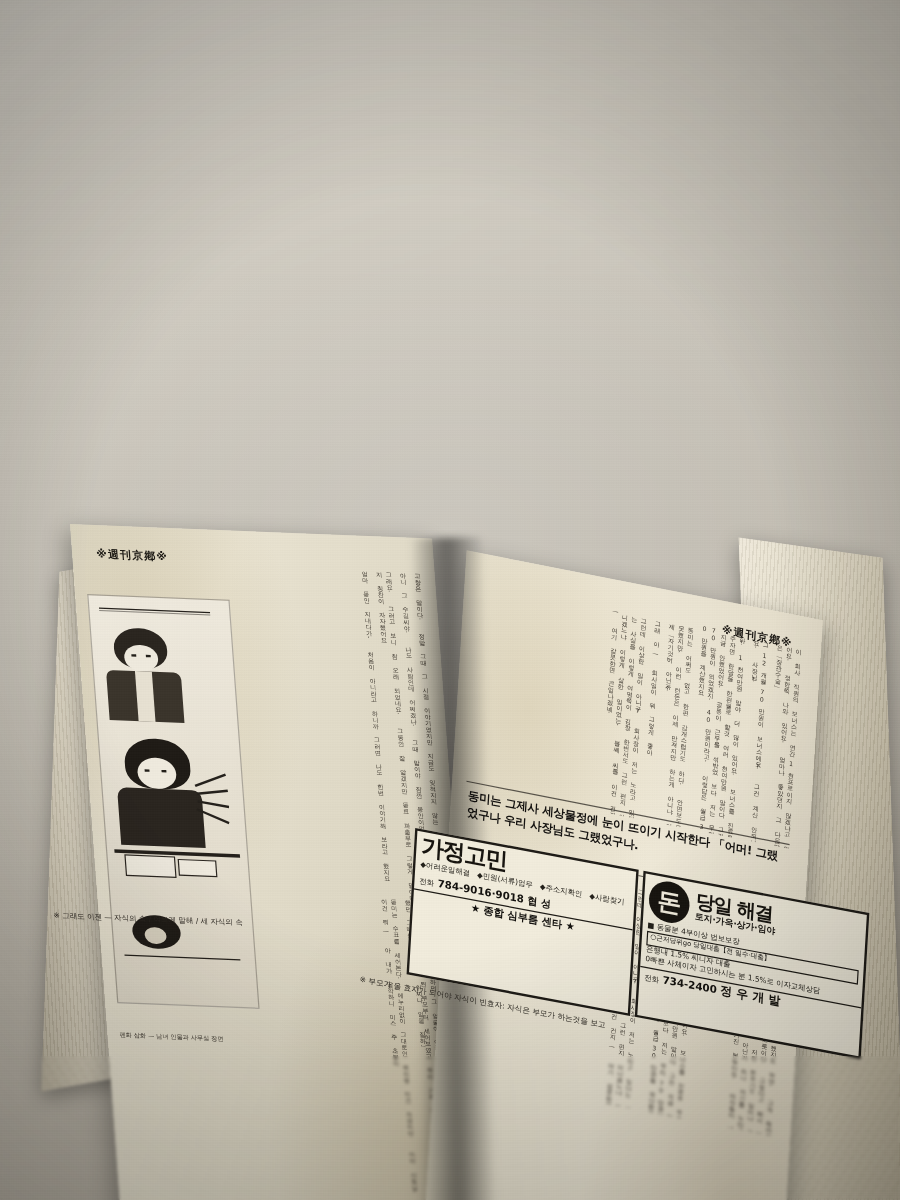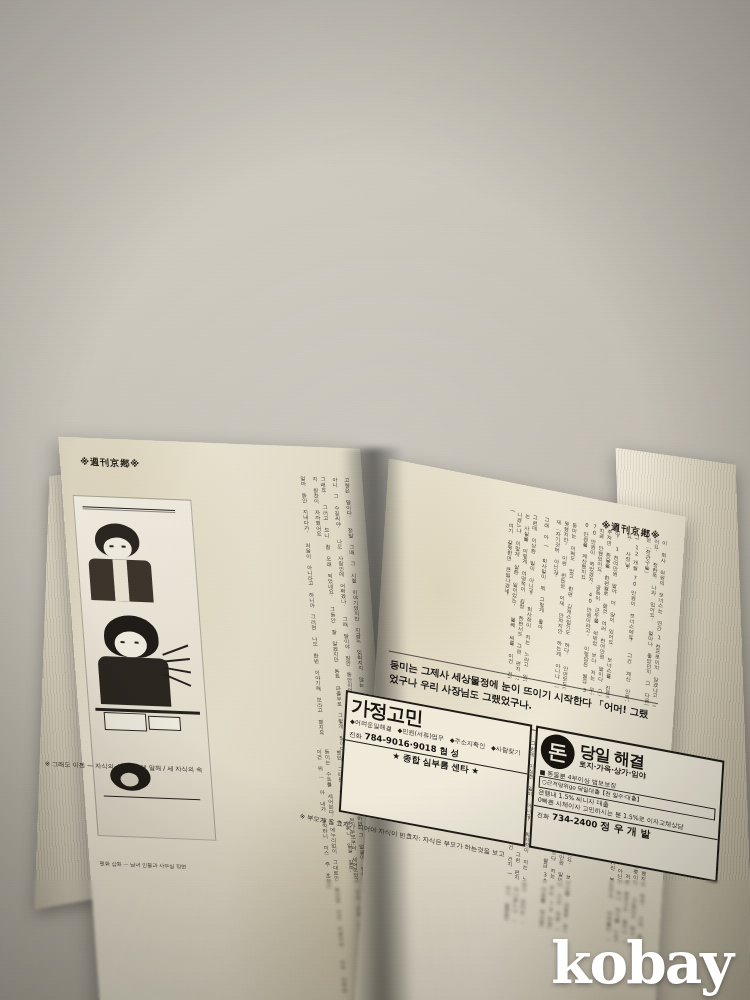--- a/index.html
+++ b/index.html
@@ -478,14 +478,13 @@
 
   <div class="footer-strip">※ 부모가 올 효자가 되어야 자식이 빈효자: 자식은 부모가 하는것을 보고</div>
 
   <div class="left-caption">※ 그래도 이젠 — 자식의 속 / 여보게 말해 / 세 자식의 속</div>
 
   <div class="soft-top"></div>
   <div class="soft-bottom"></div>
   <div class="backdrop-vignette"></div>
   <div class="grain"></div>
 
-  <div class="watermark">kobay</div>
 </div>
 
 </body></html>

